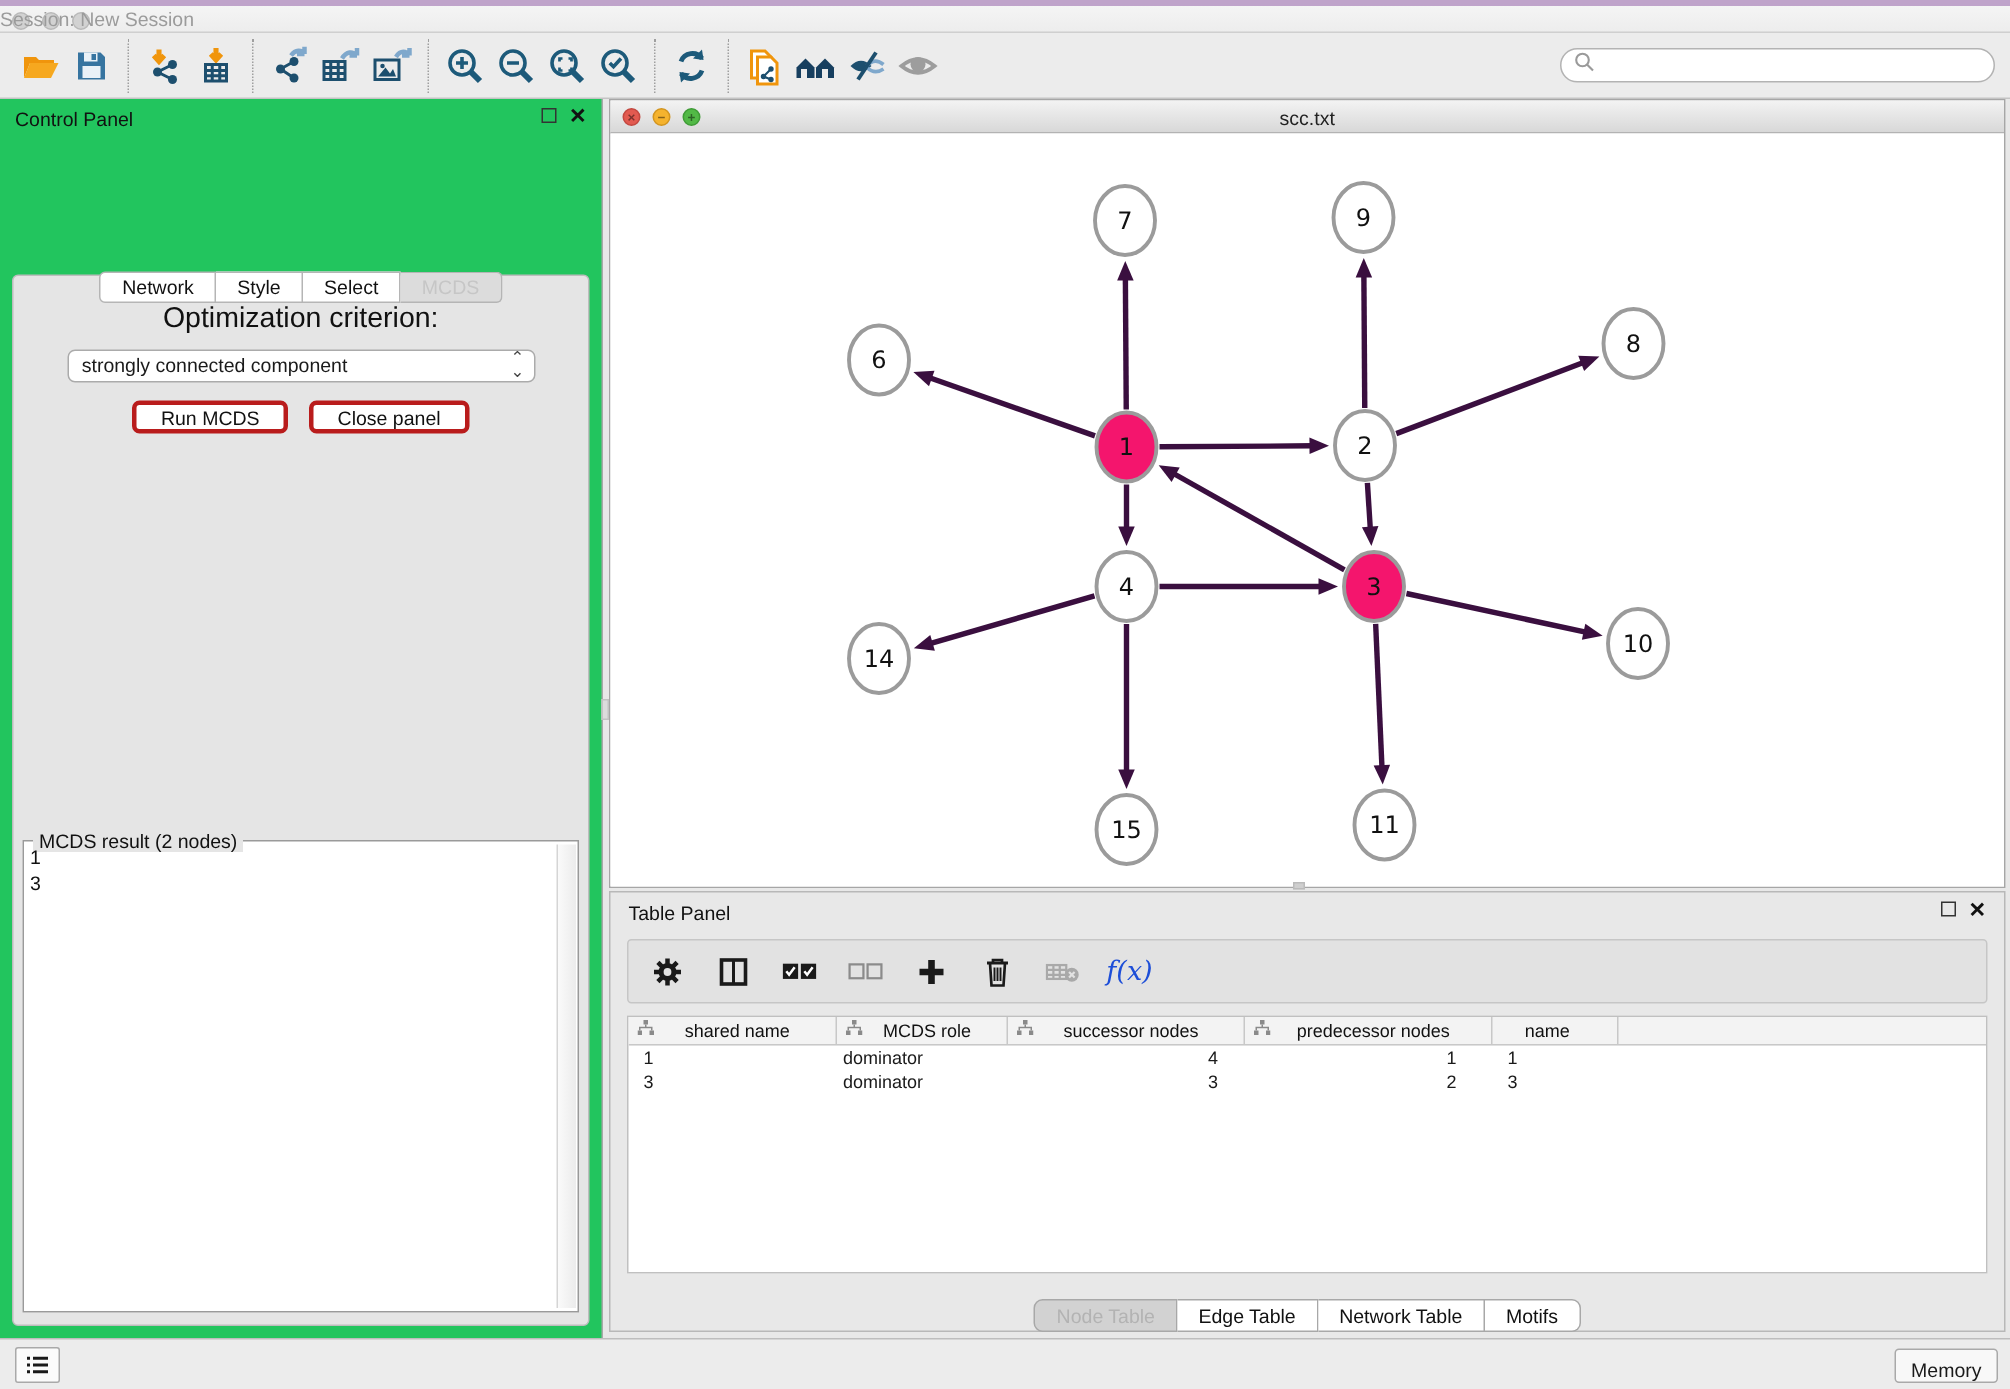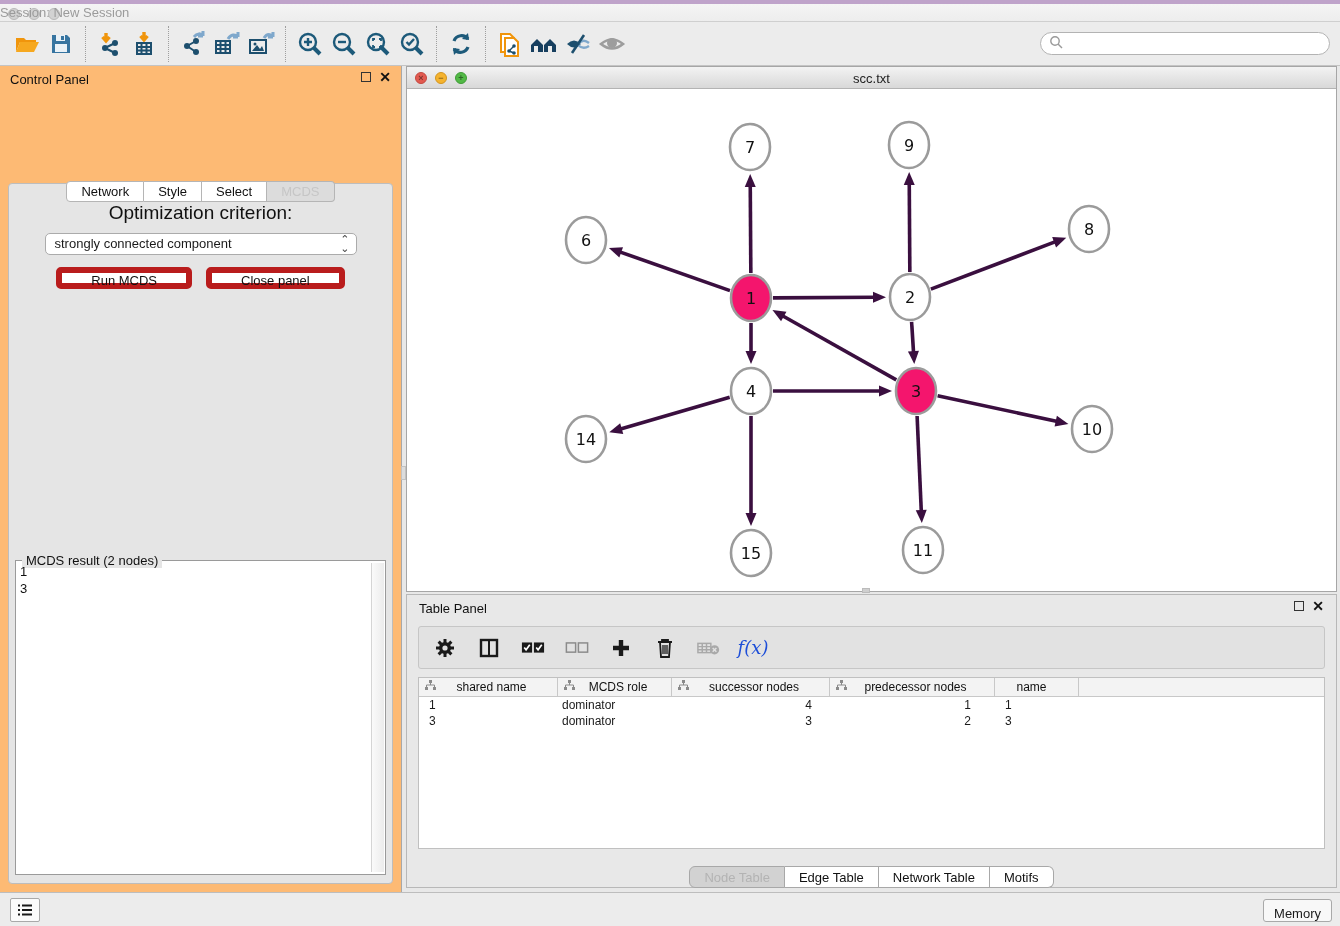--- a/index.html
+++ b/index.html
@@ -19,21 +19,21 @@
   .toolbar { position:absolute; top:22px; left:0; right:0; height:44px; background:#ececec;
     border-bottom:1px solid #c4c4c4; display:flex; align-items:center; padding:0 10px; }
   .tbtn { width:34px; height:34px; display:flex; align-items:center; justify-content:center; cursor:pointer; }
   .vdiv { width:0; height:36px; border-left:1px dotted #9f9f9f; margin:0 7px; }
   .searchbox { margin-left:auto; width:290px; height:23px; background:#fff; border:1px solid #b3b3b3;
     border-radius:12px; display:flex; align-items:center; padding:0 8px; gap:4px; }
   .searchbox input { border:none; outline:none; flex:1; font-size:13px; background:transparent;
     font-family:"Liberation Sans", sans-serif; }
 
   
-  .cpanel { position:absolute; left:0; top:66px; width:402px; bottom:34px; background:#fdba74;
+  .cpanel { position:absolute; left:0; top:66px; width:402px; bottom:34px; background:#22c55e;
     border-right:1px solid #a8a8a8; }
   .panel-head { position:relative; height:26px; }
   .panel-head .ptitle { position:absolute; left:10px; top:6px; font-size:13px; color:#111; }
   .panel-head .pbtns { position:absolute; right:10px; top:6px; display:flex; gap:8px; align-items:center; }
   .float-btn { width:10px; height:10px; border:1.5px solid #333; background:transparent; display:inline-block; }
   .close-btn { font-size:14px; font-weight:bold; color:#111; line-height:10px; cursor:pointer; }
 
   .cp-tabs { position:absolute; top:115px; left:0; right:0; display:flex; justify-content:center; z-index:2; }
   .tab { height:21px; padding:2px 14px 0; background:#fff; border:1px solid #b5b5b5; border-left:none;
     font-size:13px; color:#111; cursor:pointer; }
@@ -43,21 +43,21 @@
 
   .cp-body { position:absolute; left:8px; right:8px; top:117px; bottom:8px; background:#e5e5e5;
     border:1px solid #bdbdbd; border-radius:4px; }
   .opt-label { margin-top:18px; text-align:center; font-size:19px; color:#111; }
   .combo { position:relative; margin:9px auto 0; width:312px; height:22px; background:#fff;
     border:1px solid #ababab; border-radius:5px; font-size:13px; line-height:20px; padding:0 22px 0 9px;
     cursor:pointer; white-space:nowrap; overflow:hidden; }
   .combo .stepper { position:absolute; right:6px; top:1px; font-size:11px; color:#444; line-height:9px;
     display:flex; flex-direction:column; align-items:center; }
   .btn-row { display:flex; justify-content:center; gap:14px; margin-top:12px; }
-  .pbutton { height:22px; padding:0 29px; background:#fff; border:6px solid #b91c1c; border-radius:5px;
+  .pbutton { height:22px; padding:0 16px; background:#fff; border:3px solid #b91c1c; border-radius:5px;
     font-size:13px; color:#111; font-family:"Liberation Sans",sans-serif; cursor:pointer; }
 
   .result-group { position:absolute; left:6px; right:6px; bottom:8px; top:376px;
     border:1px solid #9a9a9a; background:#fff; }
   .result-legend { position:absolute; top:-8px; left:6px; background:#e5e5e5; padding:0 4px;
     font-size:13px; color:#111; }
   .result-text { position:absolute; inset:2px 15px 2px 4px; font-size:13px; line-height:17px;
     white-space:pre; overflow:hidden; color:#111; }
   .result-scroll { position:absolute; top:2px; bottom:2px; right:1px; width:13px;
     background:linear-gradient(90deg,#fafafa,#ececec); border-left:1px solid #d5d5d5; }

